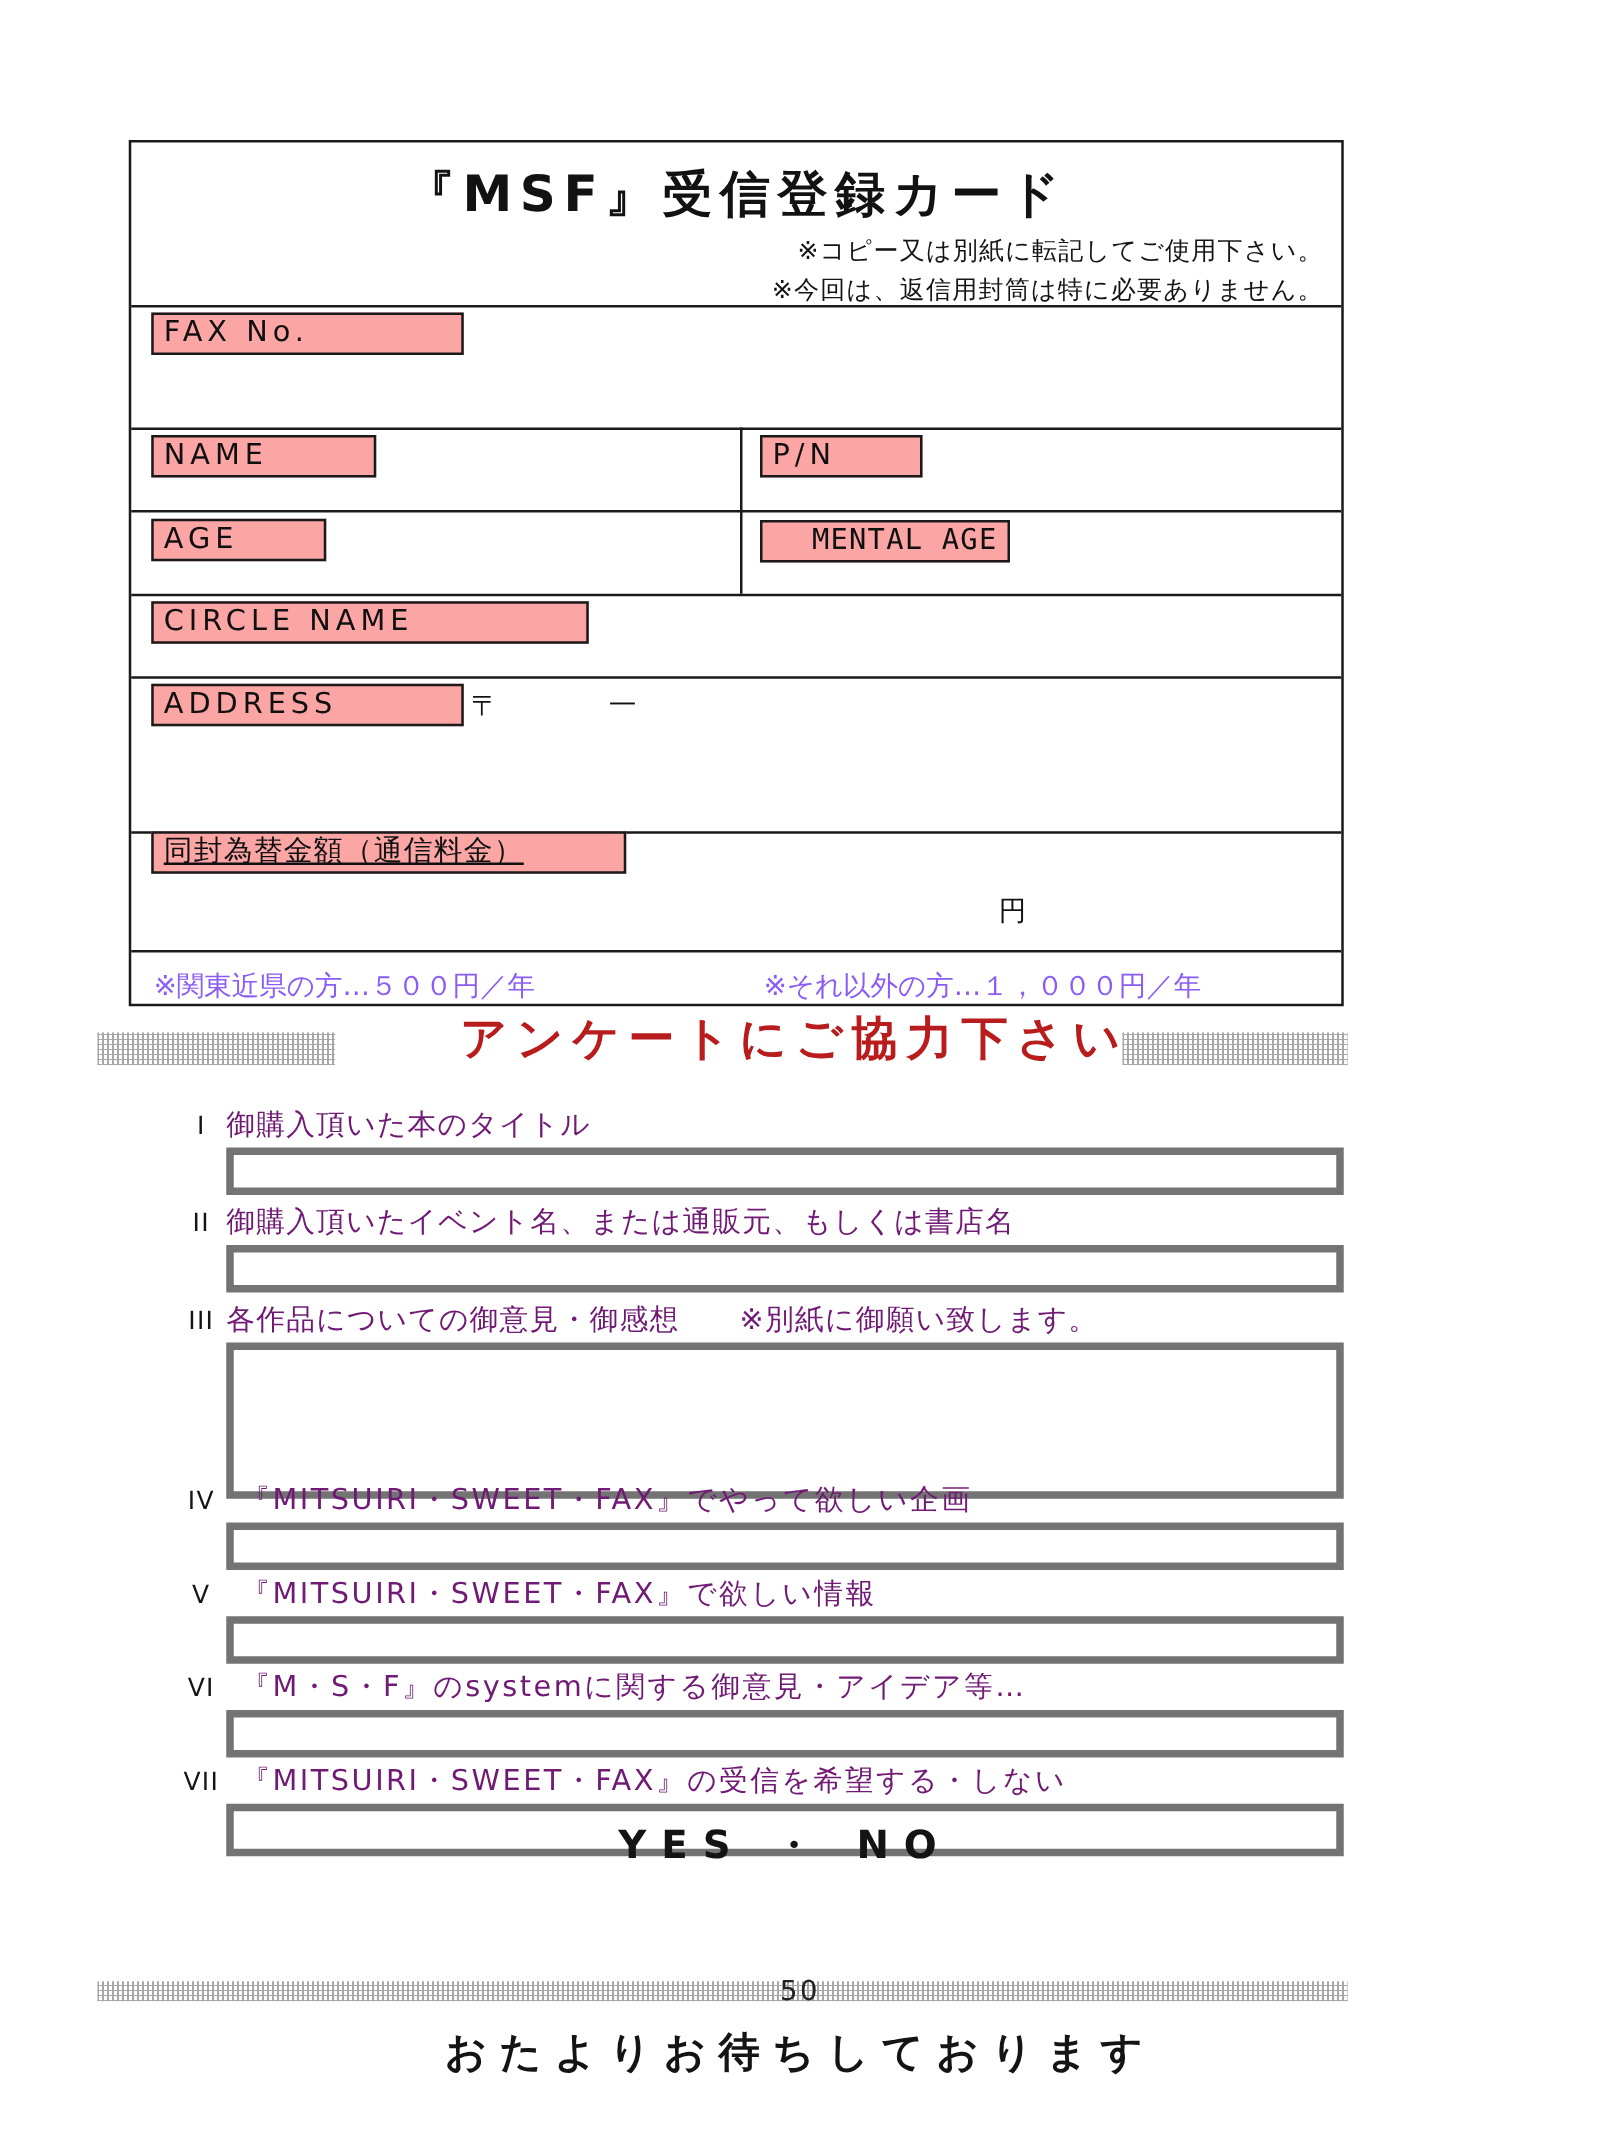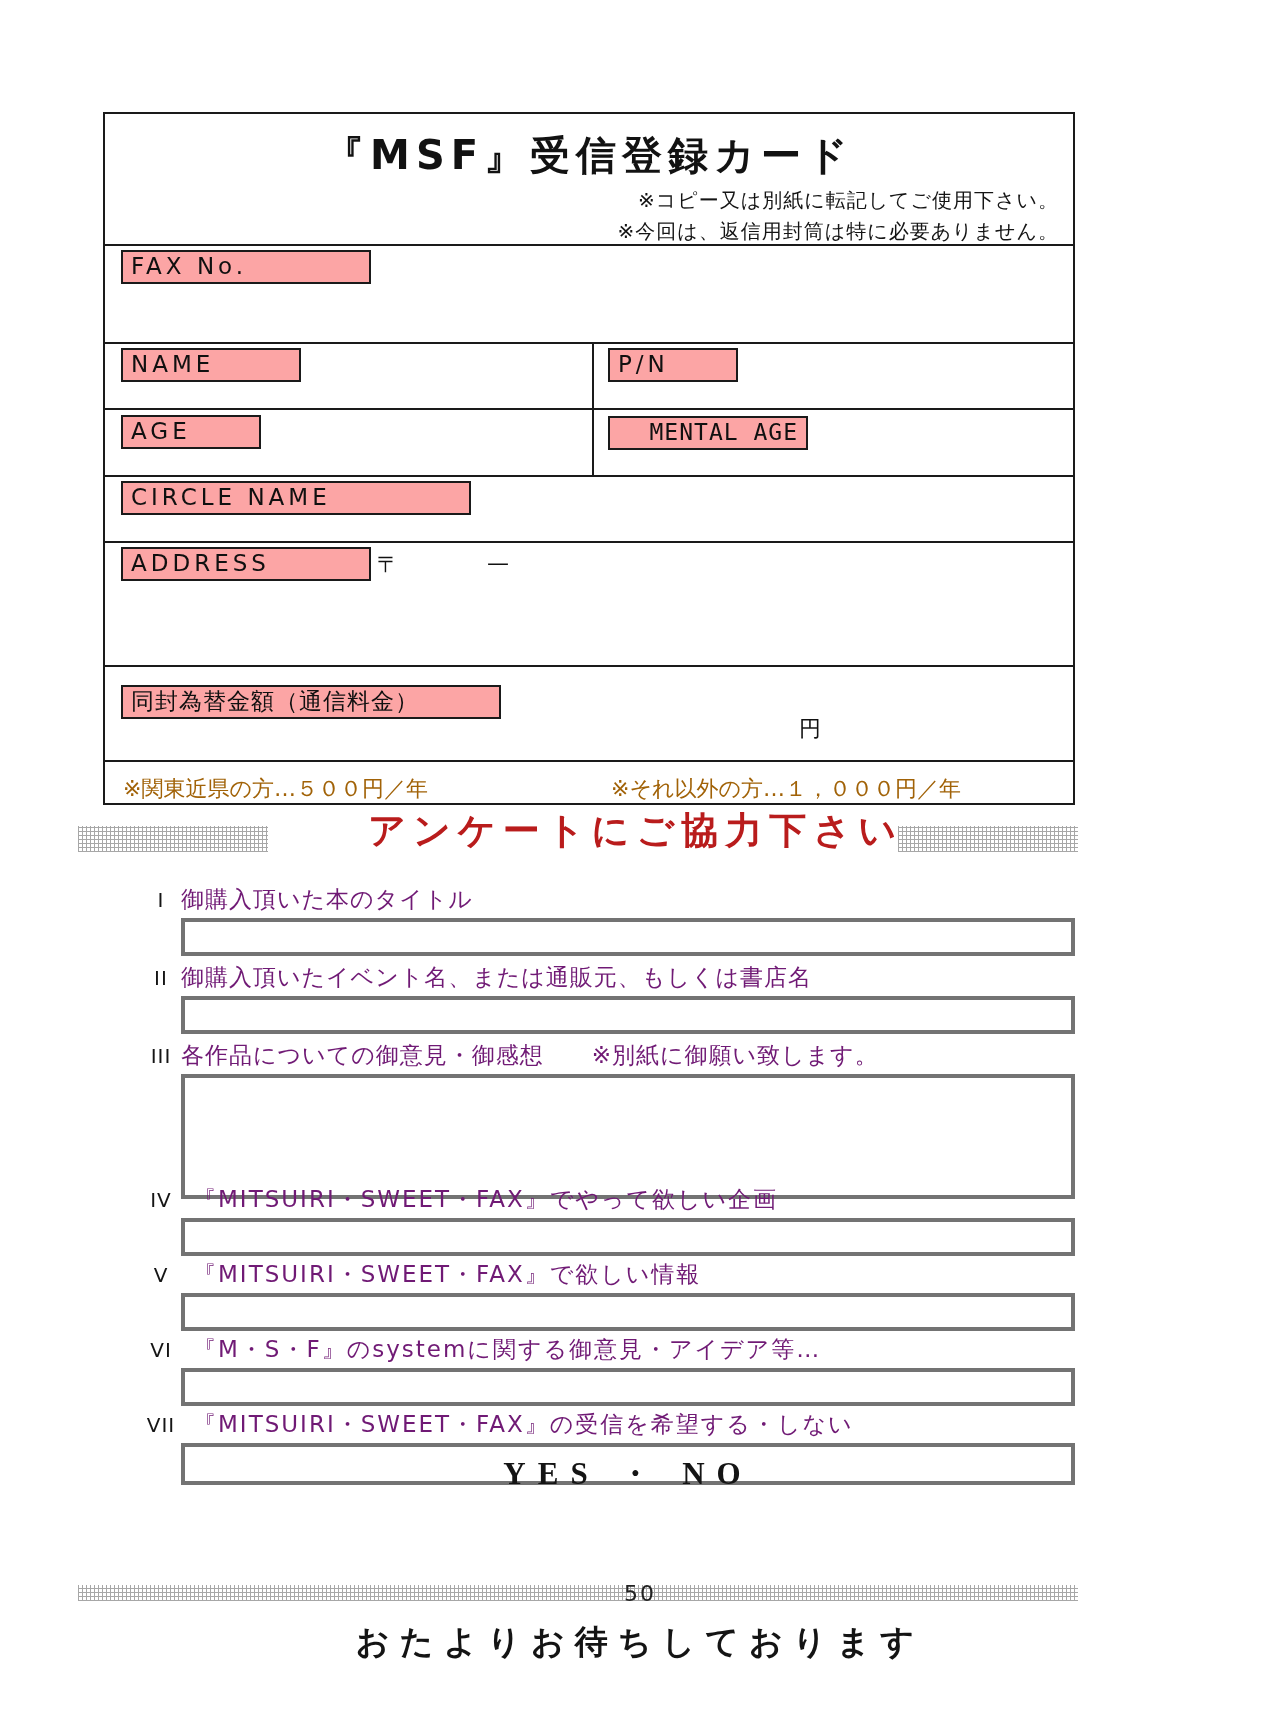--- a/index.html
+++ b/index.html
@@ -80,21 +80,21 @@
   .plainmark {
     position: absolute;
     font-size: 22px;
     color: #111;
   }
 
   .footnote {
     position: absolute;
     font-size: 22px;
     letter-spacing: 0px;
-    color: #a16207;
+    color: #8b5cf6;
     white-space: nowrap;
   }
 
   
   #banner {
     position: absolute;
     left: 78px;
     top: 812px;
     width: 1000px;
     height: 52px;
@@ -150,24 +150,23 @@
     letter-spacing: 1px;
     color: #701a75;
     white-space: nowrap;
   }
   .qtxt.lat {
     letter-spacing: 2px;
     margin-left: 12px;
   }
   .ansbox {
     position: absolute;
-    border: 4px solid #737373;
+    border: 6px solid #737373;
     background: #fff;
     box-sizing: border-box;
-    font-family: Liberation Serif, serif;
   }
   .yesno {
     position: absolute;
     width: 100%;
     text-align: center;
     font-size: 31px;
     letter-spacing: 12px;
     font-weight: 700;
     color: #141414;
     top: 6px;
@@ -237,21 +236,21 @@
   <div class="fieldlabel" style="left:16px; top:301px; width:120px;">AGE</div>
 
   <div class="fieldlabel mono" style="left:503px; top:302px; width:180px;">MENTAL AGE</div>
 
   <div class="fieldlabel" style="left:16px; top:367px; width:330px;">CIRCLE NAME</div>
 
   <div class="fieldlabel" style="left:16px; top:433px; width:230px;">ADDRESS</div>
   <div class="plainmark" style="left:272px; top:436px;">〒</div>
   <div class="plainmark" style="left:382px; top:436px;">—</div>
 
-  <div class="fieldlabel jp" style="left:16px; top:571px; width:360px;">同封為替金額（通信料金）</div>
+  <div class="fieldlabel jp" style="left:16px; top:551px; width:360px;text-decoration:underline;">同封為替金額（通信料金）</div>
   <div class="plainmark" style="left:694px; top:600px;">円</div>
 
   <div class="footnote" style="left:18px; top:660px;">※関東近県の方…５００円／年</div>
   <div class="footnote" style="left:506px; top:660px;">※それ以外の方…１，０００円／年</div>
 </div>
 
 <div id="banner">
   <div class="hatch" style="left:0; width:190px;"></div>
   <div class="hatch" style="left:820px; width:180px;"></div>
   <div class="htxt">アンケートにご協力下さい</div>

